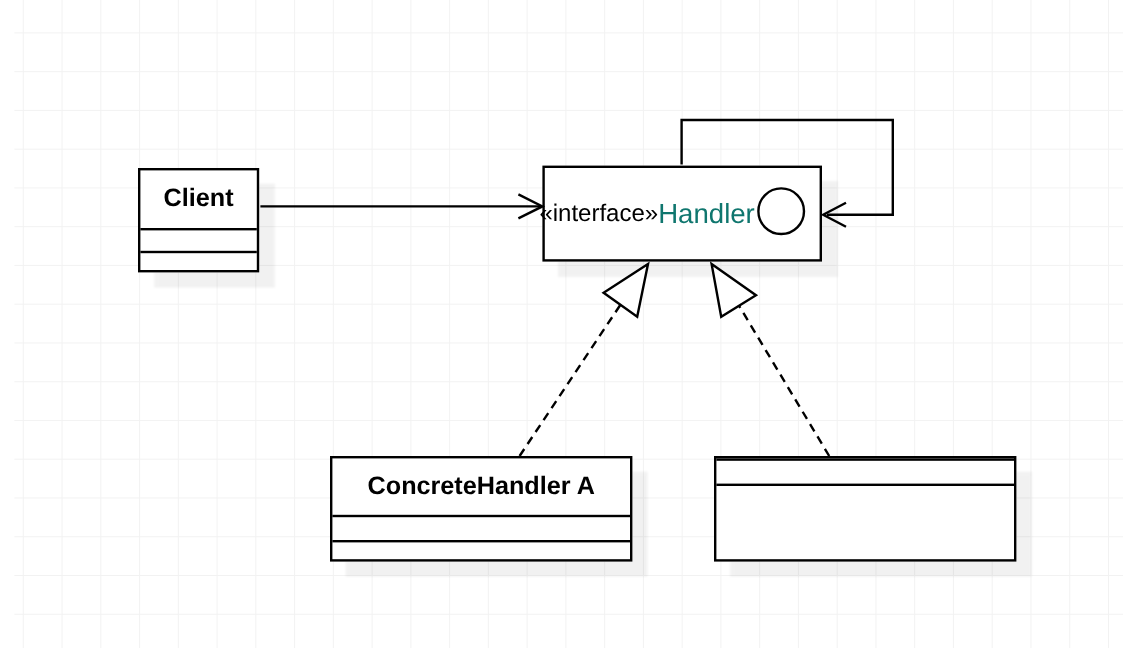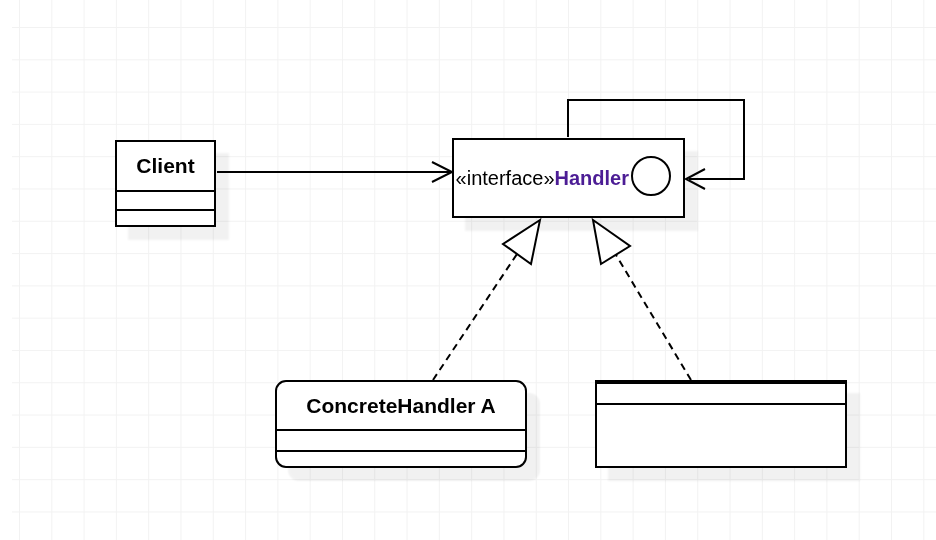--- a/index.html
+++ b/index.html
@@ -53,35 +53,35 @@
     position: absolute;
     inset: 0;
     padding-right: 54px;
     display: flex;
     flex-direction: row;
     align-items: center;
     justify-content: flex-end;
     line-height: 26px;
   }
   .stereotype { font-size: 20px; color: #000000; white-space: nowrap; }
-  .iface-name { font-size: 20px; font-weight: bold; color: #4c1d95; white-space: nowrap; }
+  .iface-name { font-size: 23px; font-weight: normal; color: #0f766e; white-space: nowrap; }
   .ball {
     position: absolute;
     left: 177px;
     top: 16px;
     width: 36px;
     height: 36px;
     border: 2px solid #000000;
     border-radius: 50%;
     background: transparent;
   }
 
   
   .box-concrete { top: 380px; width: 252px; height: 88px; }
-  .box-concrete-a { left: 263px; border-radius: 11px; }
+  .box-concrete-a { left: 263px; }
   .box-concrete-b { left: 583px; }
   .box-concrete .title { height: 47px; }
   .box-concrete .comp-attrs { height: 19px; }
   .box-concrete .comp-ops { flex: 1; }
 
   svg.connector-layer {
     position: absolute;
     left: 0;
     top: 0;
     width: 936px;

